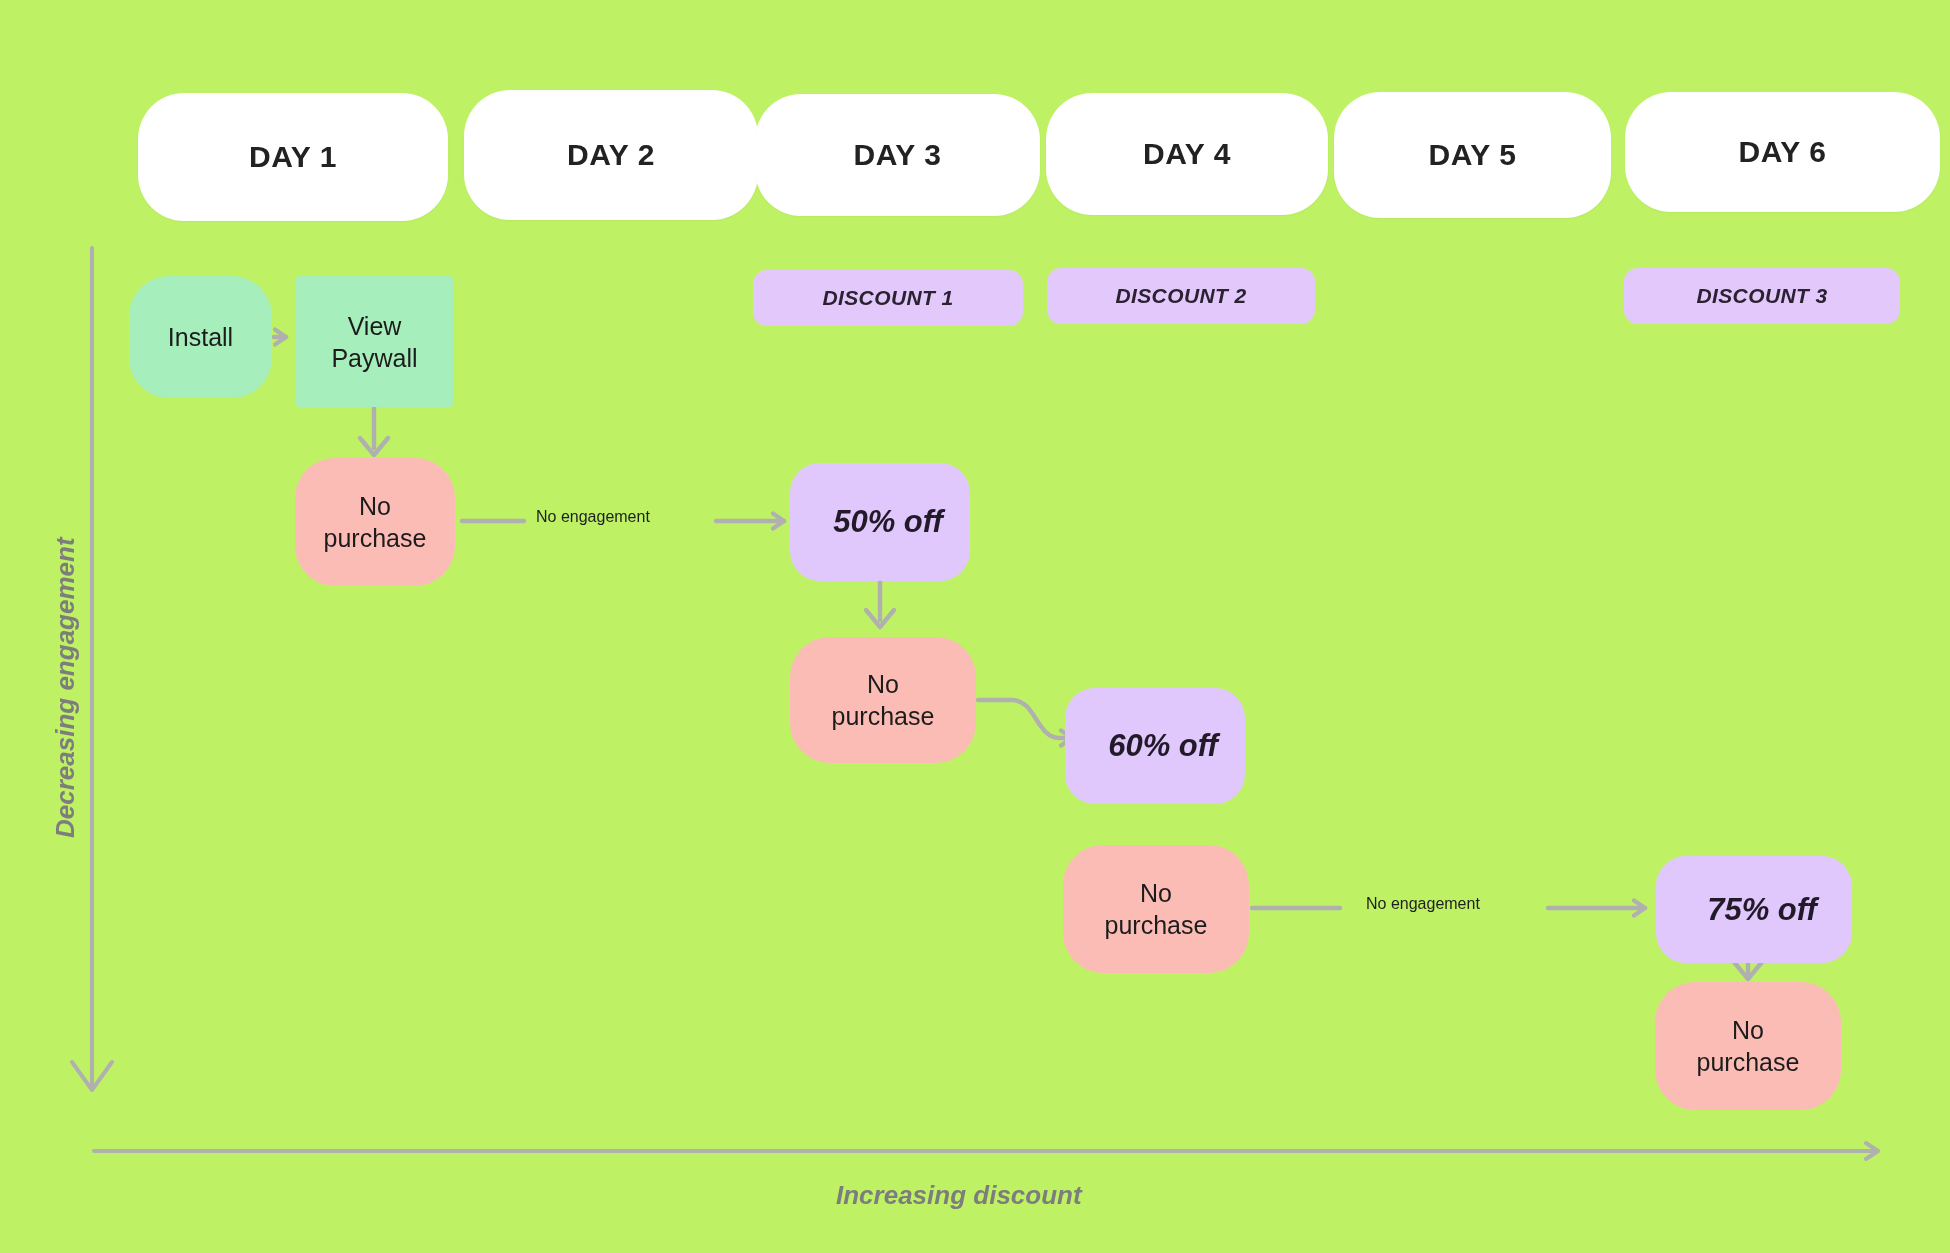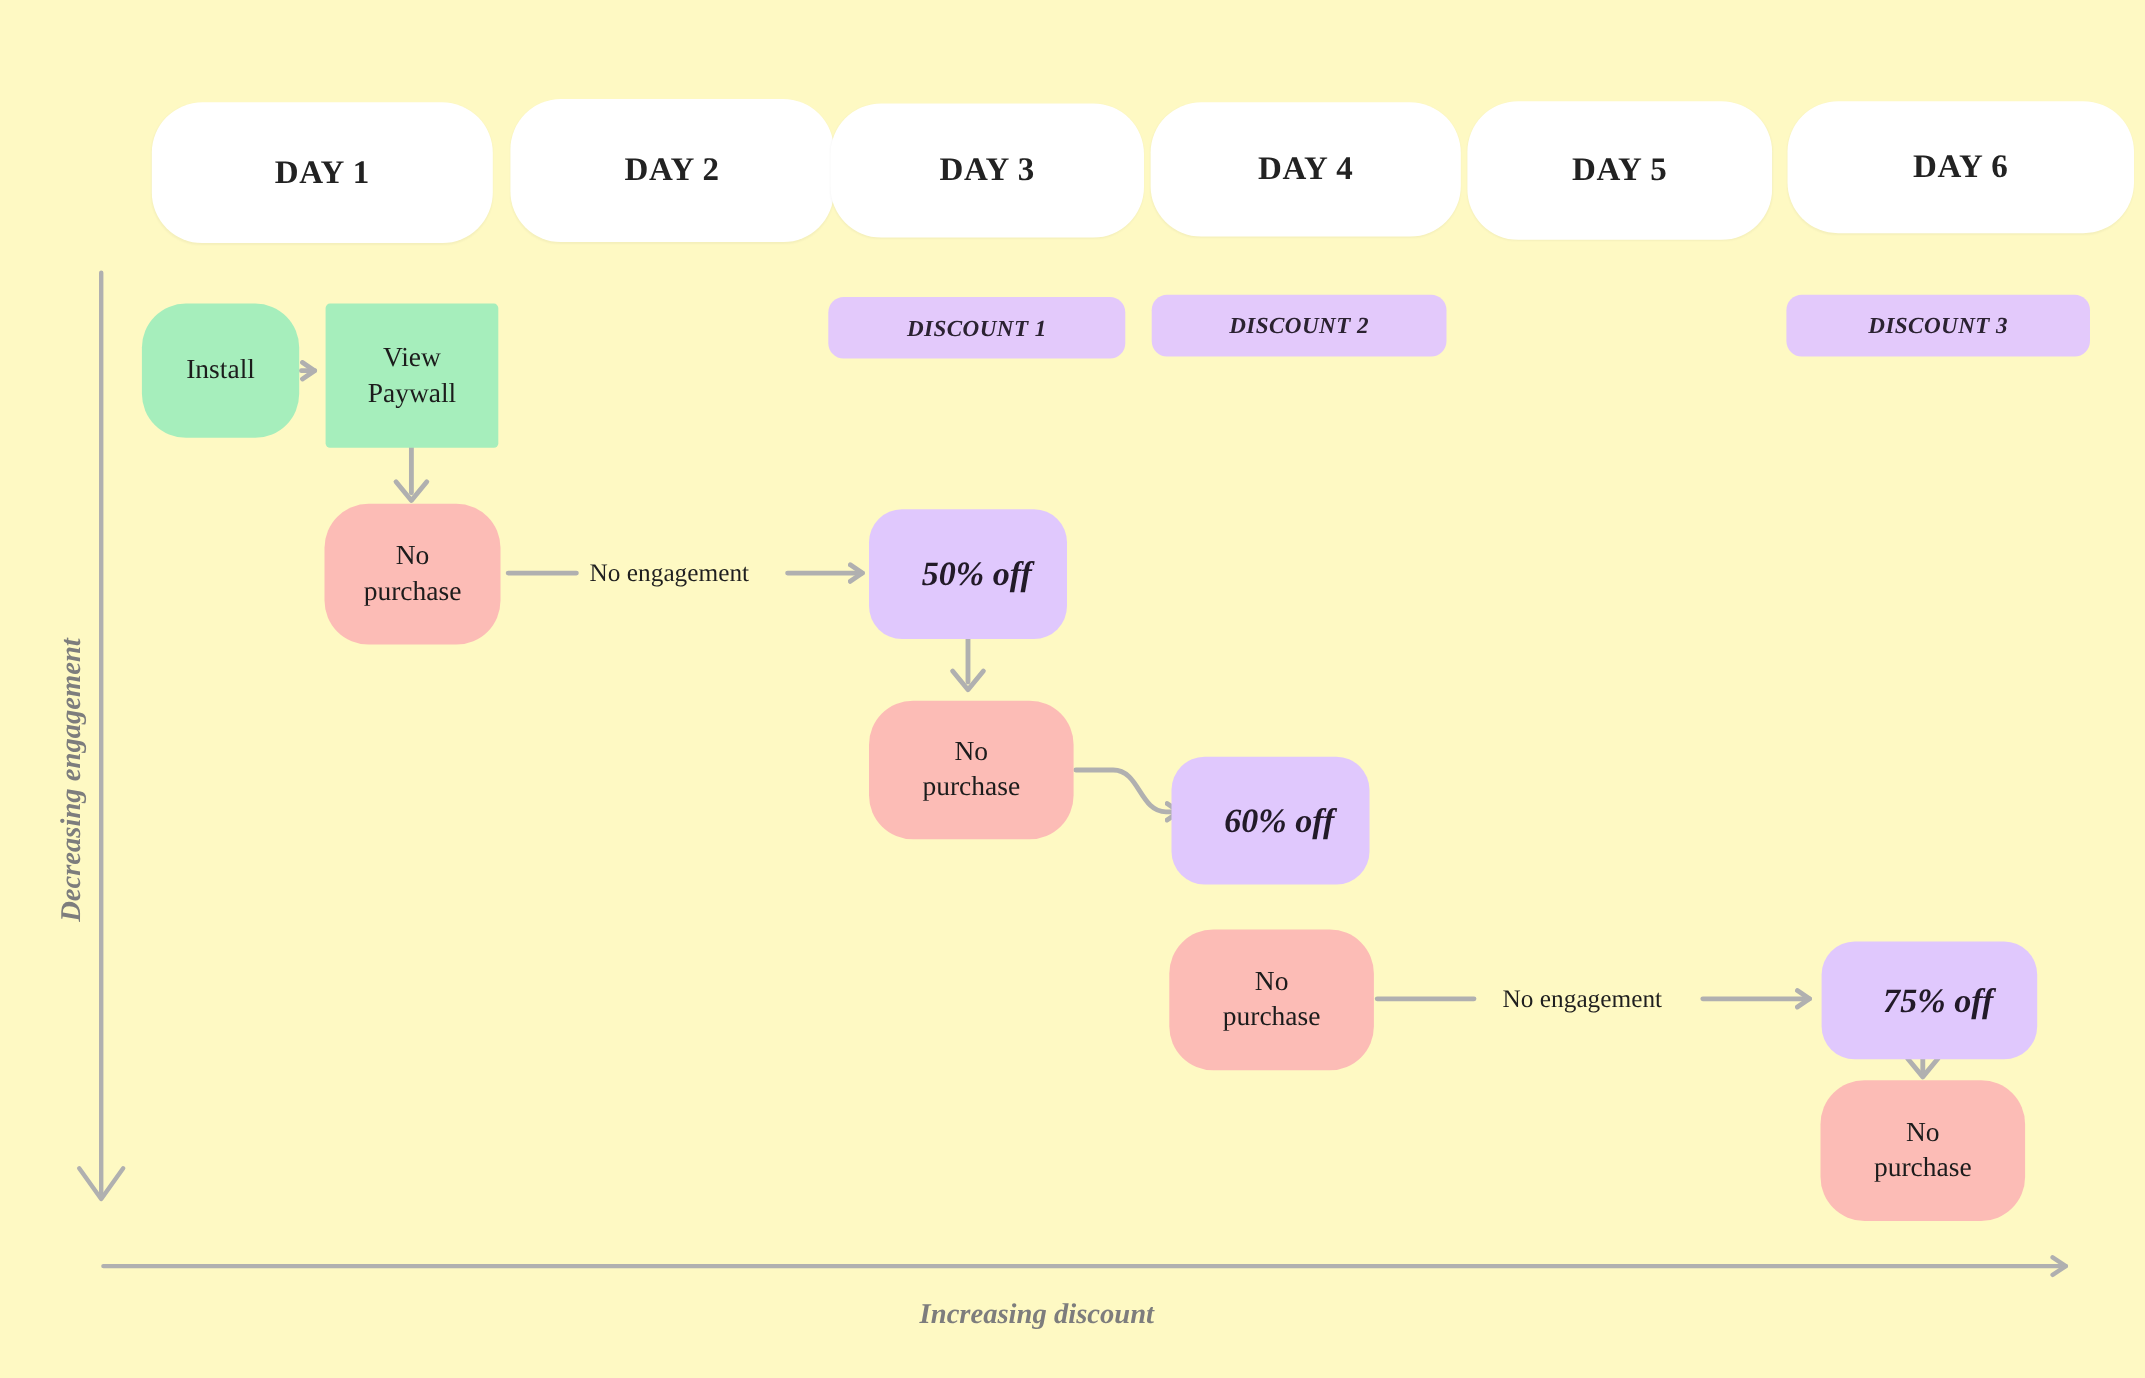--- a/index.html
+++ b/index.html
@@ -4,23 +4,23 @@
 <style>
   html, body {
     margin: 0;
     padding: 0;
     background: #e6e6e6;
   }
   #stage {
     position: relative;
     width: 1950px;
     height: 1253px;
-    background: #fef9c3;
+    background: #bef264;
     overflow: hidden;
-    font-family: Liberation Serif, serif;
+    font-family: Liberation Sans, sans-serif;
   }
   #edges {
     position: absolute;
     left: 0; top: 0;
     width: 1950px;
     height: 1253px;
     pointer-events: none;
   }
 
   
@@ -81,21 +81,21 @@
   .node.purple .node-label {
     font-size: 31px;
     font-weight: bold;
     font-style: italic;
     color: #221a28;
   }
 
   
   .edge-label {
     position: absolute;
-    font-size: 23px;
+    font-size: 16px;
     color: #1f1f1f;
     white-space: nowrap;
   }
 
   
   .axis-label {
     position: absolute;
     font-size: 26px;
     font-weight: bold;
     font-style: italic;

